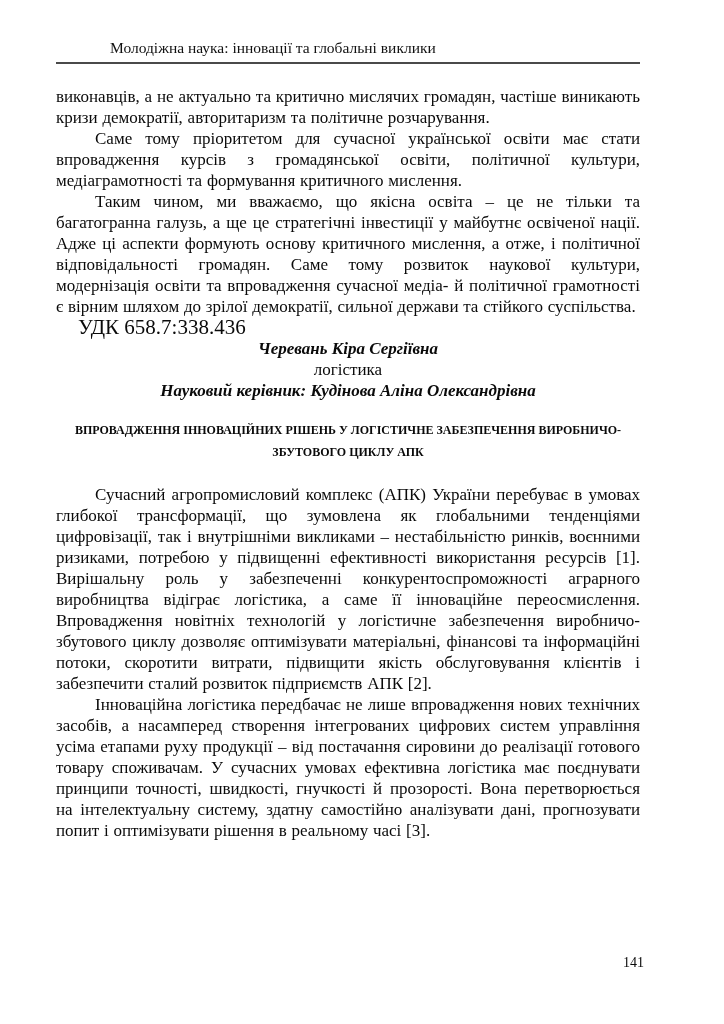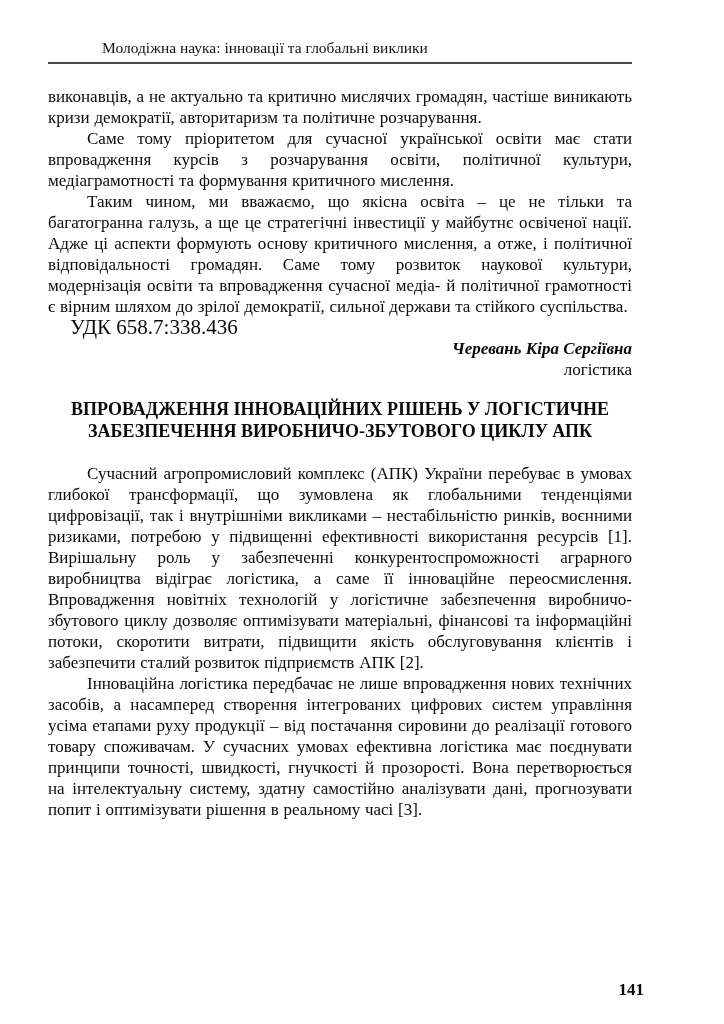--- a/index.html
+++ b/index.html
@@ -11,21 +11,21 @@
     position: relative;
     width: 724px;
     height: 1024px;
     background: #ffffff;
     font-family: "Liberation Serif", "DejaVu Serif", serif;
     color: #0a0a0a;
     overflow: hidden;
   }
   .content {
     position: absolute;
-    left: 48px;
+    left: 56px;
     top: 38px;
     width: 584px;
   }
   .running-header-text {
     margin-left: 54px;
     font-size: 15.5px;
     line-height: 20px;
     color: #111;
   }
   .running-header-rule {
@@ -46,72 +46,72 @@
     margin-top: 22px;
     text-indent: 0;
   }
   .udc {
     margin: 0;
     padding-left: 22px;
     font-size: 21px;
     line-height: 21px;
   }
   .author-block {
-    text-align: right;
+    text-align: center;
     font-size: 17px;
     line-height: 21px;
   }
   .author-block p {
     margin: 0;
   }
   .bold-italic {
     font-weight: bold;
     font-style: italic;
   }
   .affiliation {
     max-width: 500px;
     margin: 0 auto !important;
   }
   .article-title {
     margin: 18px 0 21px 0;
-    font-size: 18px;
+    font-size: 12px;
     line-height: 22px;
     font-weight: bold;
     text-align: center;
   }
   .page-number {
     position: absolute;
     right: 80px;
-    bottom: 24px;
-    font-size: 17px;
+    bottom: 51px;
+    font-size: 14px;
     line-height: 20px;
     color: #0a0a0a;
-    font-weight: bold;
   }
 </style>
 </head>
 <body>
 
 <div class="page">
   <div class="content">
 
     <div class="running-header">
       <div class="running-header-text">Молодіжна наука: інновації та глобальні виклики</div>
       <div class="running-header-rule"></div>
     </div>
 
     <p class="body-par first">виконавців, а не актуально та критично мислячих громадян, частіше виникають кризи демократії, авторитаризм та політичне розчарування.</p>
-    <p class="body-par">Саме тому пріоритетом для сучасної української освіти має стати впровадження курсів з розчарування освіти, політичної культури, медіаграмотності та формування критичного мислення.</p>
+    <p class="body-par">Саме тому пріоритетом для сучасної української освіти має стати впровадження курсів з громадянської освіти, політичної культури, медіаграмотності та формування критичного мислення.</p>
     <p class="body-par">Таким чином, ми вважаємо, що якісна освіта – це не тільки та багатогранна галузь, а ще це стратегічні інвестиції у майбутнє освіченої нації. Адже ці аспекти формують основу критичного мислення, а отже, і політичної відповідальності громадян. Саме тому розвиток наукової культури, модернізація освіти та впровадження сучасної медіа- й політичної грамотності є вірним шляхом до зрілої демократії, сильної держави та стійкого суспільства.</p>
 
     <p class="udc">УДК 658.7:338.436</p>
 
     <div class="author-block">
       <p class="bold-italic">Черевань Кіра Сергіївна</p>
       <p>логістика</p>
+      <p class="bold-italic">Науковий керівник: Кудінова Аліна Олександрівна</p>
     </div>
 
     <h1 class="article-title">ВПРОВАДЖЕННЯ ІННОВАЦІЙНИХ РІШЕНЬ У ЛОГІСТИЧНЕ ЗАБЕЗПЕЧЕННЯ ВИРОБНИЧО-ЗБУТОВОГО ЦИКЛУ АПК</h1>
 
     <p class="body-par">Сучасний агропромисловий комплекс (АПК) України перебуває в умовах глибокої трансформації, що зумовлена як глобальними тенденціями цифровізації, так і внутрішніми викликами – нестабільністю ринків, воєнними ризиками, потребою у підвищенні ефективності використання ресурсів [1]. Вирішальну роль у забезпеченні конкурентоспроможності аграрного виробництва відіграє логістика, а саме її інноваційне переосмислення. Впровадження новітніх технологій у логістичне забезпечення виробничо-збутового циклу дозволяє оптимізувати матеріальні, фінансові та інформаційні потоки, скоротити витрати, підвищити якість обслуговування клієнтів і забезпечити сталий розвиток підприємств АПК [2].</p>
     <p class="body-par">Інноваційна логістика передбачає не лише впровадження нових технічних засобів, а насамперед створення інтегрованих цифрових систем управління усіма етапами руху продукції – від постачання сировини до реалізації готового товару споживачам. У сучасних умовах ефективна логістика має поєднувати принципи точності, швидкості, гнучкості й прозорості. Вона перетворюється на інтелектуальну систему, здатну самостійно аналізувати дані, прогнозувати попит і оптимізувати рішення в реальному часі [3].</p>
 
   </div>
 
   <div class="page-number">141</div>

